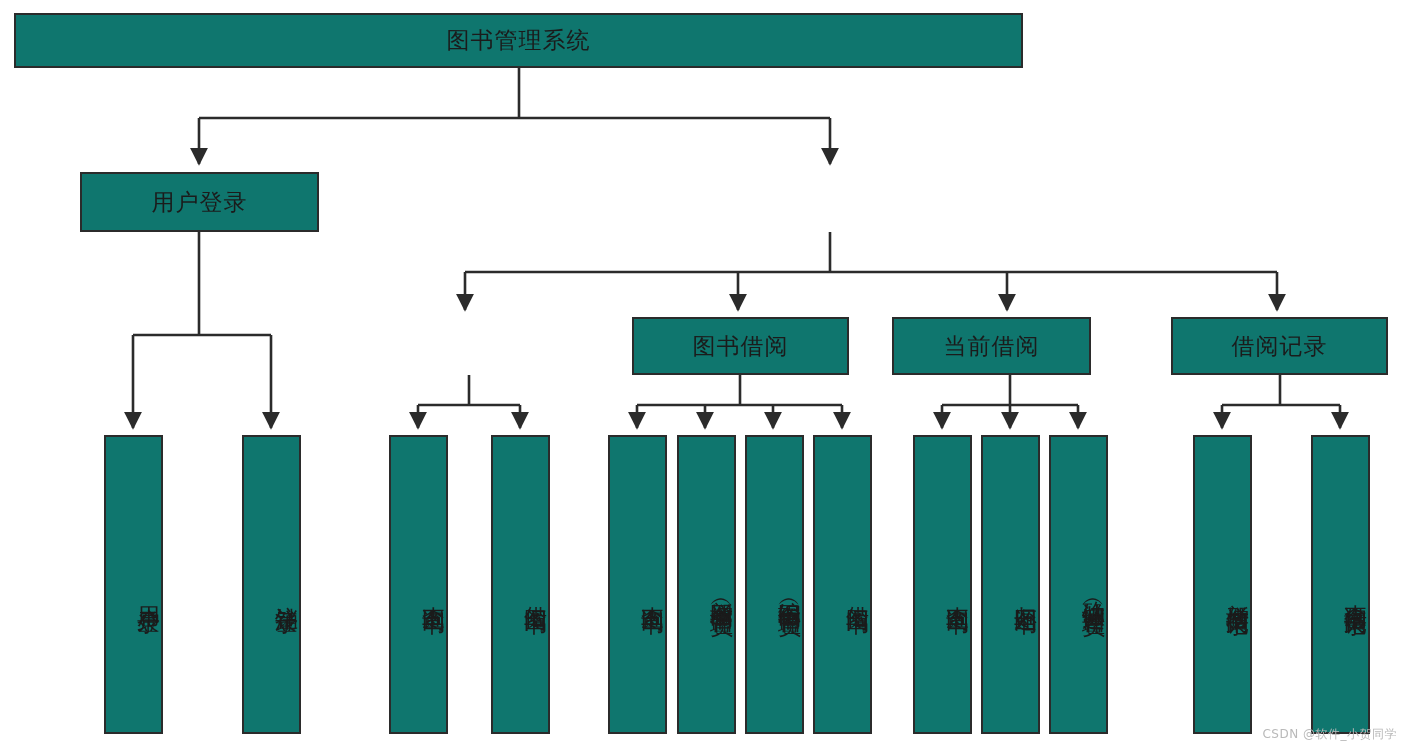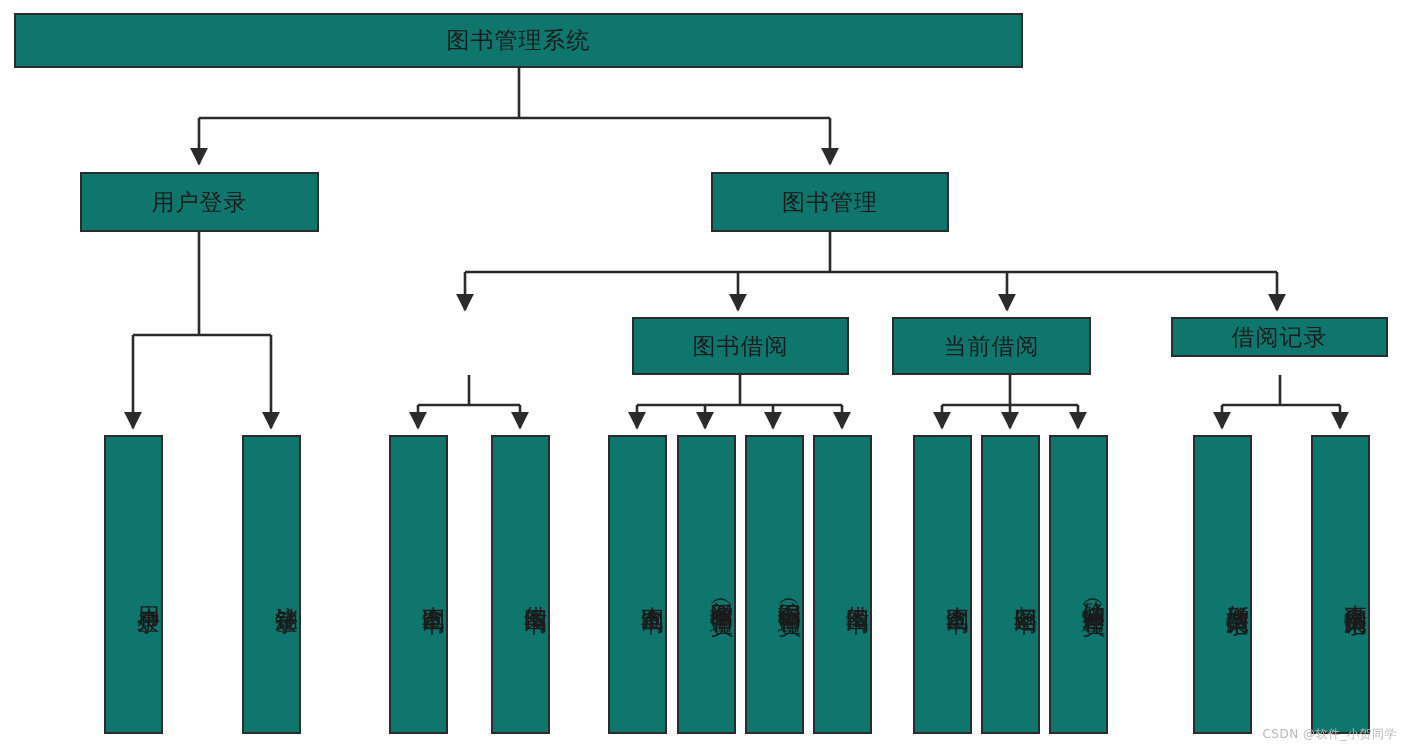--- a/index.html
+++ b/index.html
@@ -122,31 +122,28 @@
     </g>
   </svg>
 
   <div class="node horiz" style="left:14px; top:13px; width:1009px; height:55px;">
     <span>图书管理系统</span>
   </div>
 
   <div class="node horiz" style="left:80px; top:172px; width:239px; height:60px;">
     <span>用户登录</span>
   </div>
-  <div class="node horiz" style="left:711px; top:172px; width:238px; height:60px;">
-    <span>图书管理</span>
-  </div>
 
   <div class="node horiz" style="left:632px; top:317px; width:217px; height:58px;">
     <span>图书借阅</span>
   </div>
   <div class="node horiz" style="left:892px; top:317px; width:199px; height:58px;text-align:right;">
     <span>当前借阅</span>
   </div>
-  <div class="node horiz" style="left:1171px; top:317px; width:217px; height:40px;">
+  <div class="node horiz" style="left:1171px; top:317px; width:217px; height:58px;">
     <span>借阅记录</span>
   </div>
 
   <div class="node vert" style="left:104px; top:435px; width:59px; height:299px;">
     <span>用户登录</span>
   </div>
   <div class="node vert" style="left:242px; top:435px; width:59px; height:299px;">
     <span>注销登录</span>
   </div>
 

